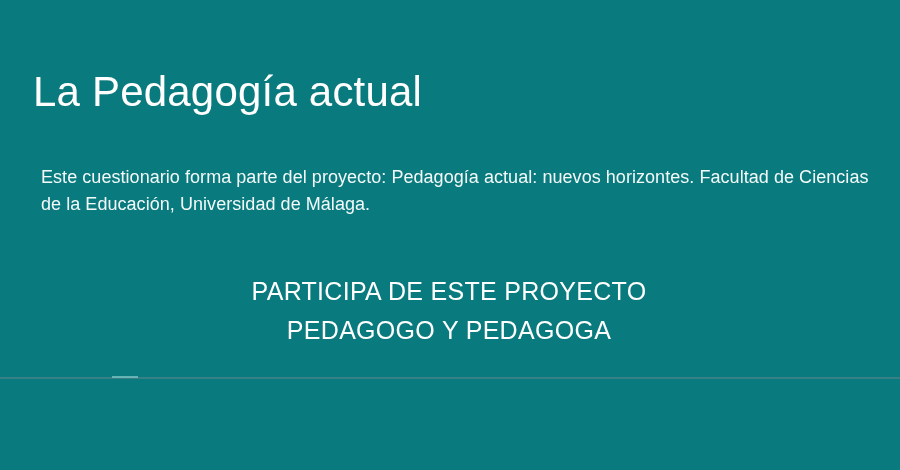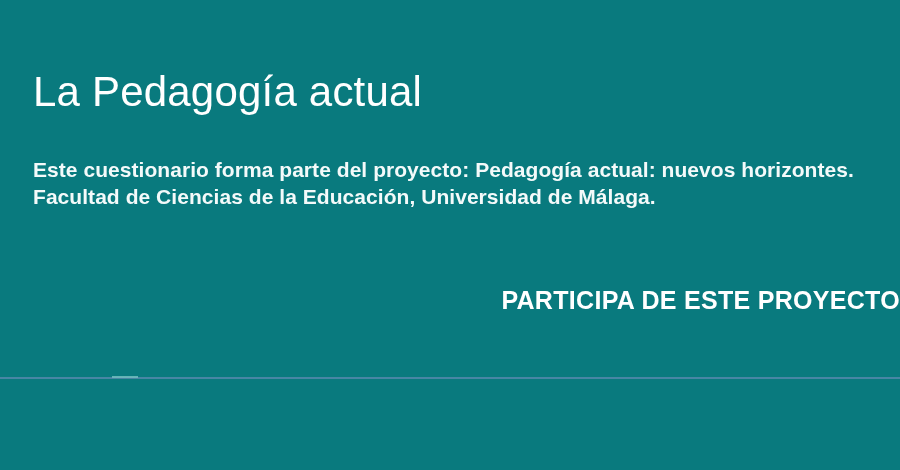--- a/index.html
+++ b/index.html
@@ -12,21 +12,21 @@
     height: 470px;
     overflow: hidden;
     font-family: "Liberation Sans", "DejaVu Sans", sans-serif;
     background: #097a7e;
   }
 
   .poster {
     position: relative;
     width: 900px;
     height: 470px;
-    background: #d946ef;
+    background: #7f1d1d;
     box-sizing: border-box;
     overflow: hidden;
     padding-left: 44px;
   }
 
   
   .band-upper {
     position: absolute;
     left: 0;
     top: 0;
@@ -77,37 +77,37 @@
     letter-spacing: 0.2px;
     color: #ffffff;
     white-space: nowrap;
   }
 
   .subtitle {
     position: absolute;
     left: 33px;
     top: 156px;
     width: 852px;
-    margin: 0;
-    font-size: 21px;
-    font-weight: 700;
+    margin: 8px;
+    font-size: 18px;
+    font-weight: 400;
     line-height: 27px;
     letter-spacing: 0.05px;
     color: #f4fafa;
   }
 
   .headline {
     position: absolute;
     left: 0;
     top: 265px;
     width: 884px;
-    margin: 16px;
-    text-align: right;
+    margin: 7px;
+    text-align: center;
     font-size: 25px;
-    font-weight: 700;
+    font-weight: 400;
     line-height: 39px;
     letter-spacing: 0.3px;
     color: #ffffff;
   }
   .headline-line {
     display: block;
     white-space: pre;
   }
 </style>
 </head>
@@ -116,20 +116,21 @@
 <div class="poster">
 
   <div class="band-upper"></div>
 
   <h1 class="title">La Pedagogía actual</h1>
 
   <p class="subtitle">Este cuestionario forma parte del proyecto: Pedagogía actual: nuevos horizontes. Facultad de Ciencias de la Educación, Universidad de Málaga.</p>
 
   <div class="headline">
     <span class="headline-line">PARTICIPA DE ESTE PROYECTO</span>
+    <span class="headline-line">PEDAGOGO Y PEDAGOGA</span>
   </div>
 
   <div class="divider"></div>
   <div class="divider-highlight"></div>
 
   <div class="band-lower"></div>
 
 </div>
 
 </body></html>

